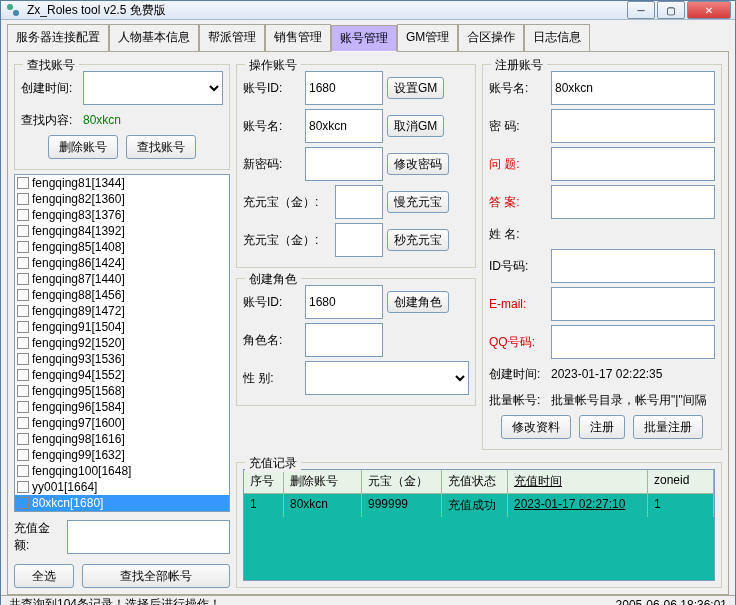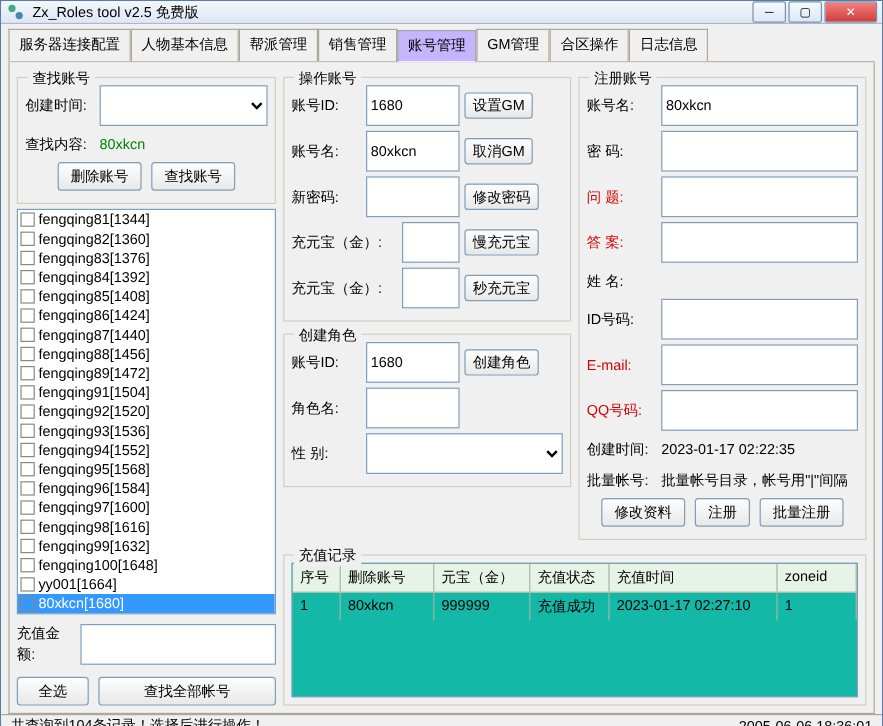--- a/index.html
+++ b/index.html
@@ -31,21 +31,21 @@
 .listbox { flex: 1; border: 1px solid #7f9db9; background: #fff; overflow-y: auto; height: 290px; }
 .listitem { display: flex; align-items: center; padding: 1px 2px; font-size: 12px; white-space: nowrap; }
 .listitem.selected { background: #3399ff; color: #fff; }
 .checkbox { width: 12px; height: 12px; border: 1px solid #888; margin-right: 3px; display: inline-block; flex-shrink: 0; }
 .amount-row { display: flex; align-items: center; gap: 4px; margin-top: 4px; }
 .bottom-btns { display: flex; gap: 8px; margin-top: 6px; }
 .record-box { flex: 1; border: 1px solid #7f9db9; background: #14b8a6; }
 .record-header { display: flex; background: #e8f3e8; border-bottom: 1px solid #a0b8a0; }
 .record-header > div, .record-row > div { padding: 3px 6px; border-right: 1px solid #a0b8a0; font-size: 12px; overflow: hidden; white-space: nowrap; }
 .record-row { display: flex; }
-.c-seq { width: 40px; } .c-name { width: 78px; } .c-gold { width: 80px; } .c-status { width: 66px; } .c-time { width: 140px; } .c-zone { flex: 1; }
+.c-seq { width: 40px; } .c-name { width: 78px; } .c-gold { width: 80px; } .c-status { width: 66px; } .c-time { width: 140px; text-decoration: underline; } .c-zone { flex: 1; }
 .statusbar { height: 22px; border-top: 1px solid #aca899; background: #f0f0f0; display: flex; align-items: center; padding: 0 8px; justify-content: space-between; }
 .mid-right-wrap { display: flex; gap: 6px; flex: 1; flex-direction: column; }
 .upper-cols { display: flex; gap: 6px; }
 </style>
 </head>
 <body>
 
 <div class="window">
   <div class="titlebar">
     <svg class="icon" viewBox="0 0 16 16">

